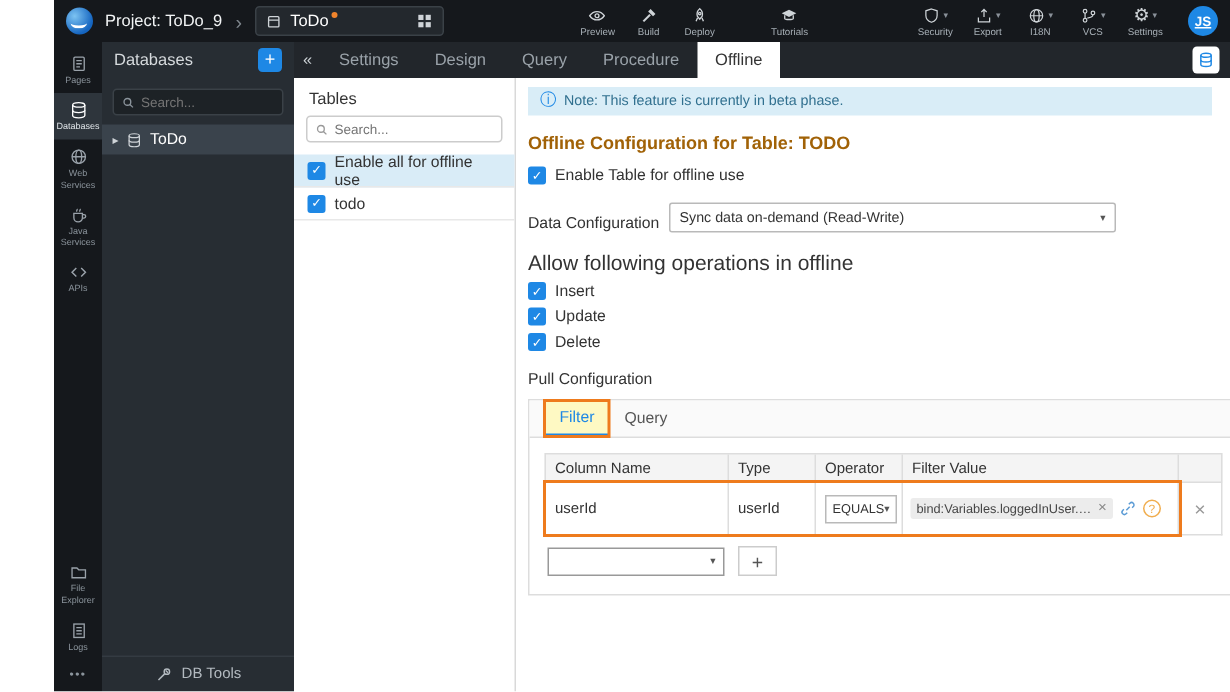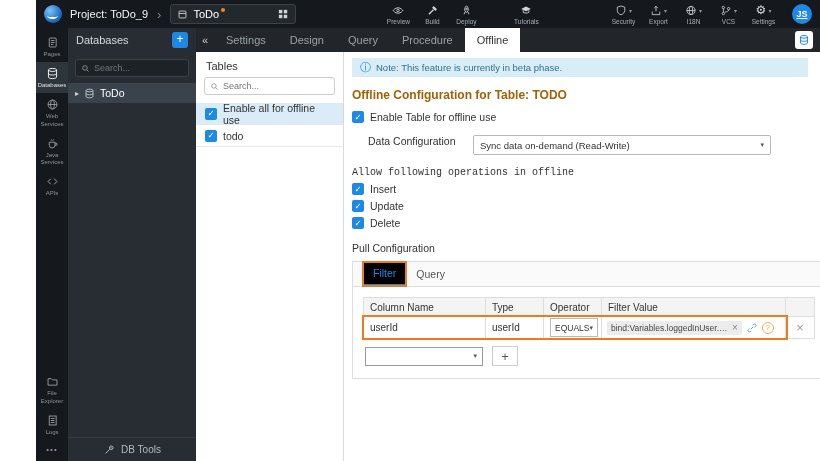--- a/index.html
+++ b/index.html
@@ -72,41 +72,41 @@
 
   
   .config { flex:1; padding:6px 12px 0 8px; min-width:0; }
   .note { background:#d9edf7; padding:4px 8px; font-size:9.5px; color:#31708f; display:flex; gap:5px; align-items:center; }
   .note .info-i { color:#1e88e5; font-size:11px; line-height:1; }
   .heading { font-size:12px; font-weight:bold; color:#a16207; margin:11px 0 9px; }
   .cb { width:12px; height:12px; background:#1e88e5; border-radius:2px; display:flex; align-items:center; justify-content:center; flex:none; }
   .cb .tick { color:#fff; font-size:8.5px; line-height:1; }
   .chk-row { display:flex; align-items:center; gap:6px; font-size:10.5px; color:#333; margin:5px 0; }
   .enable-row { margin:6px 0 12px; }
-  .dc-row { display:flex; align-items:flex-start; margin:4px 16px 12px; font-size:10.5px; color:#333;gap:11px; }
+  .dc-row { display:flex; align-items:flex-end; margin:4px 0 12px; font-size:10.5px; color:#333; }
   .dc-label { width:94px; flex:none; }
   .dc-select { width:298px; height:20px; border:1px solid #b9b9b9; border-radius:2px; display:flex; align-items:center; justify-content:space-between; padding:0 6px; font-size:9.5px; color:#333; background:#fff; }
   .sel-caret { font-size:7px; color:#555; }
-  .ops-label { font-size:10px; color:#333; margin:10px 0 4px;font-family:Liberation Mono, monospace; }
+  .ops-label { font-size:14px; color:#333; margin:10px 0 4px; }
   .pull-label { font-size:10.5px; color:#333; margin:13px 0 7px; }
 
   
   .pull-panel { border:1px solid #ddd; width:474px; background:#fff; }
   .pp-tabs { background:#fafafa; border-bottom:1px solid #ddd; display:flex; padding:0 10px; height:25px; }
   .pp-tab { padding:0 10px; display:flex; align-items:center; font-size:10.5px; color:#555; }
-  .pp-tab.active { color:#1e88e5; border-bottom:2px solid #1e88e5; background:#000000; }
+  .pp-tab.active { color:#1e88e5; border-bottom:2px solid #1e88e5; background:#fef9c3; }
   .pp-body { padding:10px 10px 12px; }
   .ftable { font-size:10px; color:#333; }
   .fhead { display:flex; background:#f4f4f4; border:1px solid #ddd; height:20px; }
   .hcell { display:flex; align-items:center; padding:0 6px; border-right:1px solid #ddd; }
   .c1 { width:122px; flex:none; } .c2 { width:58px; flex:none; } .c3 { width:58px; flex:none; } .c4 { width:184px; flex:none; }
   .c5 { flex:1; border-right:none !important; justify-content:center; }
   .frow { display:flex; border:1px solid #ddd; border-top:none; }
   .frow-main { display:flex; }
-  .cell { display:flex; align-items:center; padding:0 6px; border-right:1px solid #ddd; height:21px;text-align:center; }
+  .cell { display:flex; align-items:center; padding:0 6px; border-right:1px solid #ddd; height:34px;text-align:center; }
   .cell.c4 { gap:4px; padding:0 5px; }
   .op-select { width:50px; height:19px; border:1px solid #b9b9b9; display:flex; align-items:center; justify-content:space-between; padding:0 4px; font-size:8.5px; background:#fff; }
   .chip { background:#ececec; border-radius:2px; padding:2px 4px; display:flex; align-items:center; gap:3px; min-width:0; }
   .chip .ctxt { font-size:8.5px; color:#444; white-space:nowrap; overflow:hidden; text-overflow:ellipsis; max-width:118px; }
   .chip .cx { color:#888; font-size:10px; line-height:1; }
   .qmark { width:12px; height:12px; border-radius:50%; border:1px solid #f0ad4e; color:#f0ad4e; font-size:8px; display:flex; align-items:center; justify-content:center; flex:none; }
   .row-remove { color:#999; font-size:13px; line-height:1; }
   .fadd { display:flex; align-items:center; gap:9px; padding:7px 0 0 2px; }
   .mini-select { width:118px; height:19px; border:1px solid #999; display:flex; align-items:center; justify-content:flex-end; padding:0 5px; background:#fff; }
   .add-btn { width:26px; height:20px; border:1px solid #ccc; background:#fff; font-size:13px; color:#555; display:flex; align-items:center; justify-content:center; }

